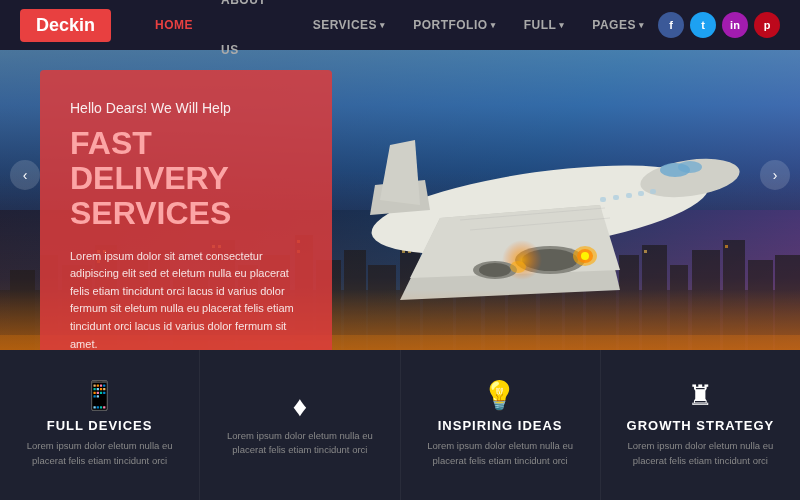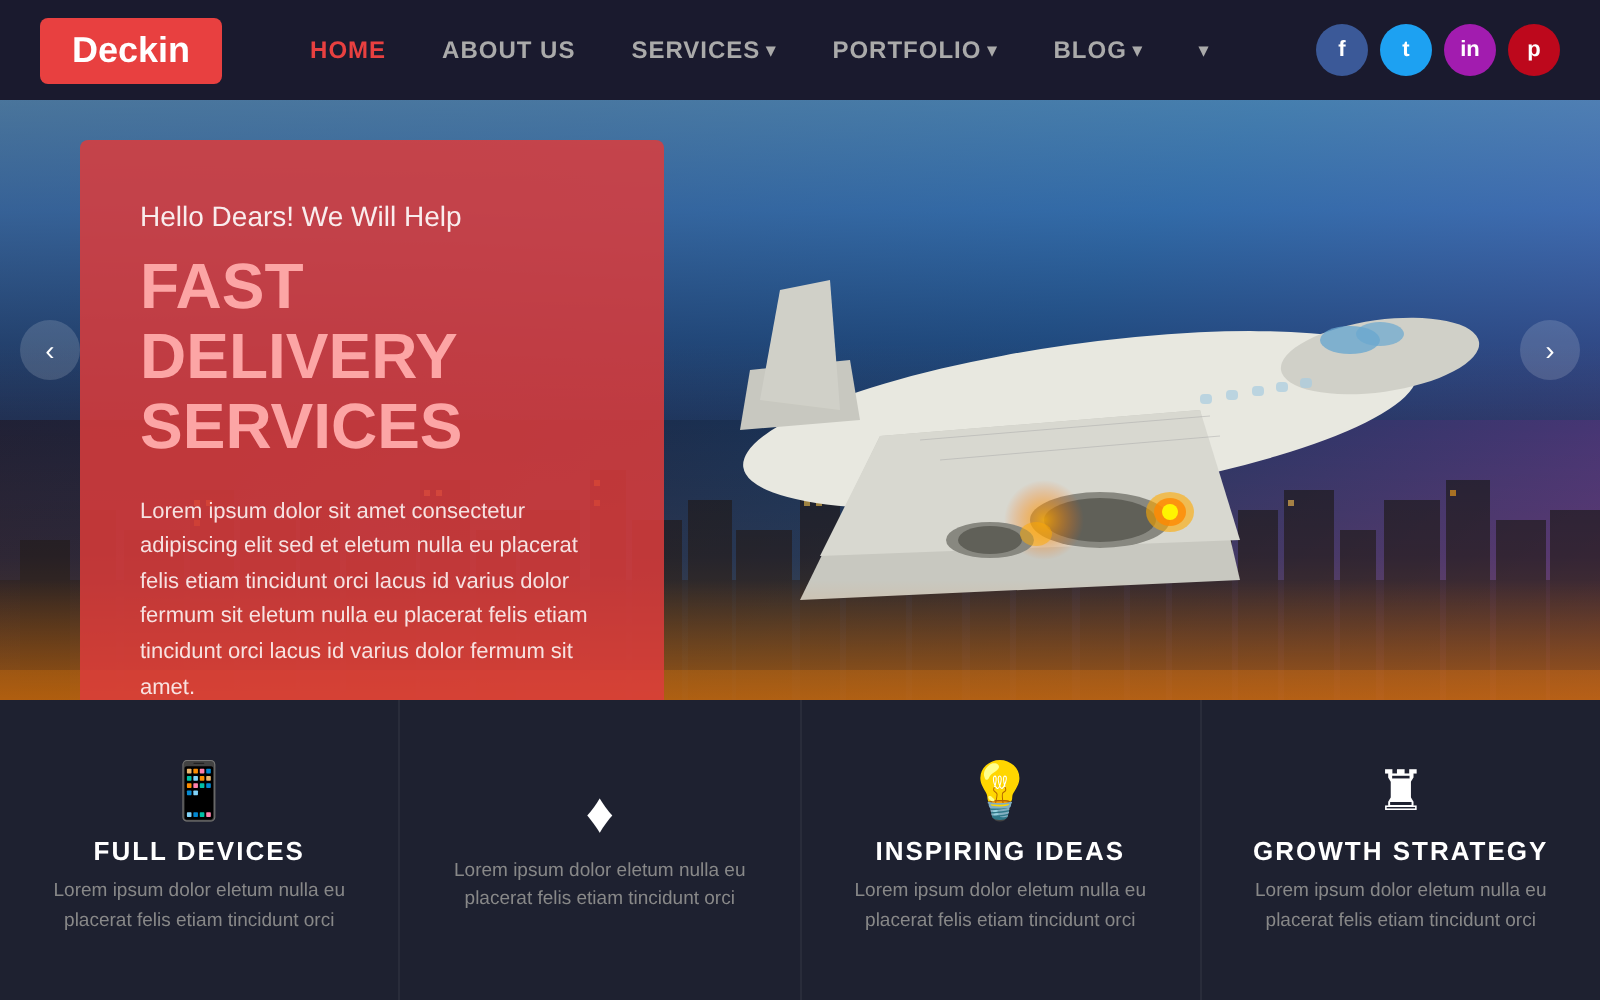--- a/index.html
+++ b/index.html
@@ -250,24 +250,25 @@
     <span class="nav-item">ABOUT US</span>
     <span class="nav-item">
       <span>SERVICES</span>
       <span class="arrow">▾</span>
     </span>
     <span class="nav-item">
       <span>PORTFOLIO</span>
       <span class="arrow">▾</span>
     </span>
     <span class="nav-item">
-      <span>BLOG</span>
+      <span>FULL</span>
       <span class="arrow">▾</span>
     </span>
     <span class="nav-item">
+      <span>PAGES</span>
       <span class="arrow">▾</span>
     </span>
   </div>
   <div class="social-icons">
     <div class="social-icon social-fb">f</div>
     <div class="social-icon social-tw">t</div>
     <div class="social-icon social-ig">in</div>
     <div class="social-icon social-pt">p</div>
   </div>
 </nav>

